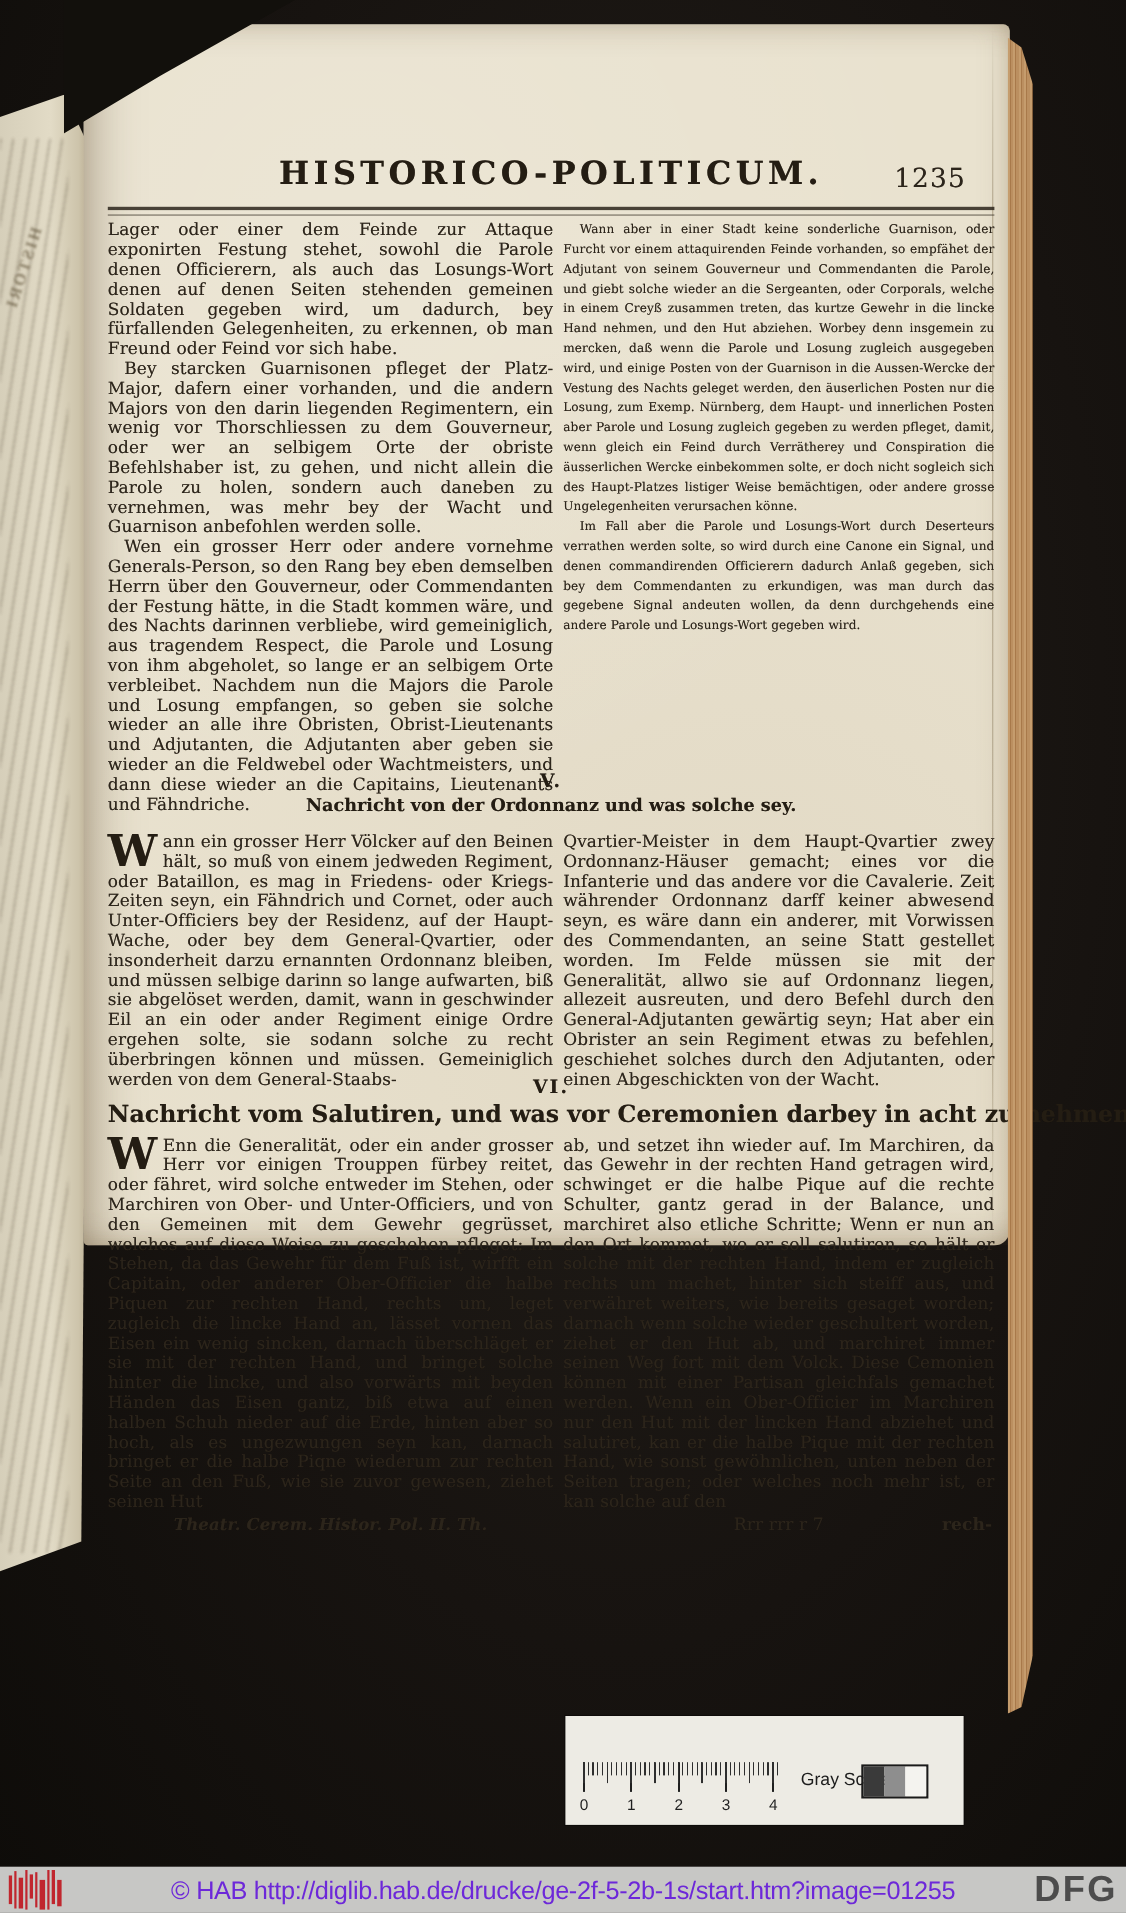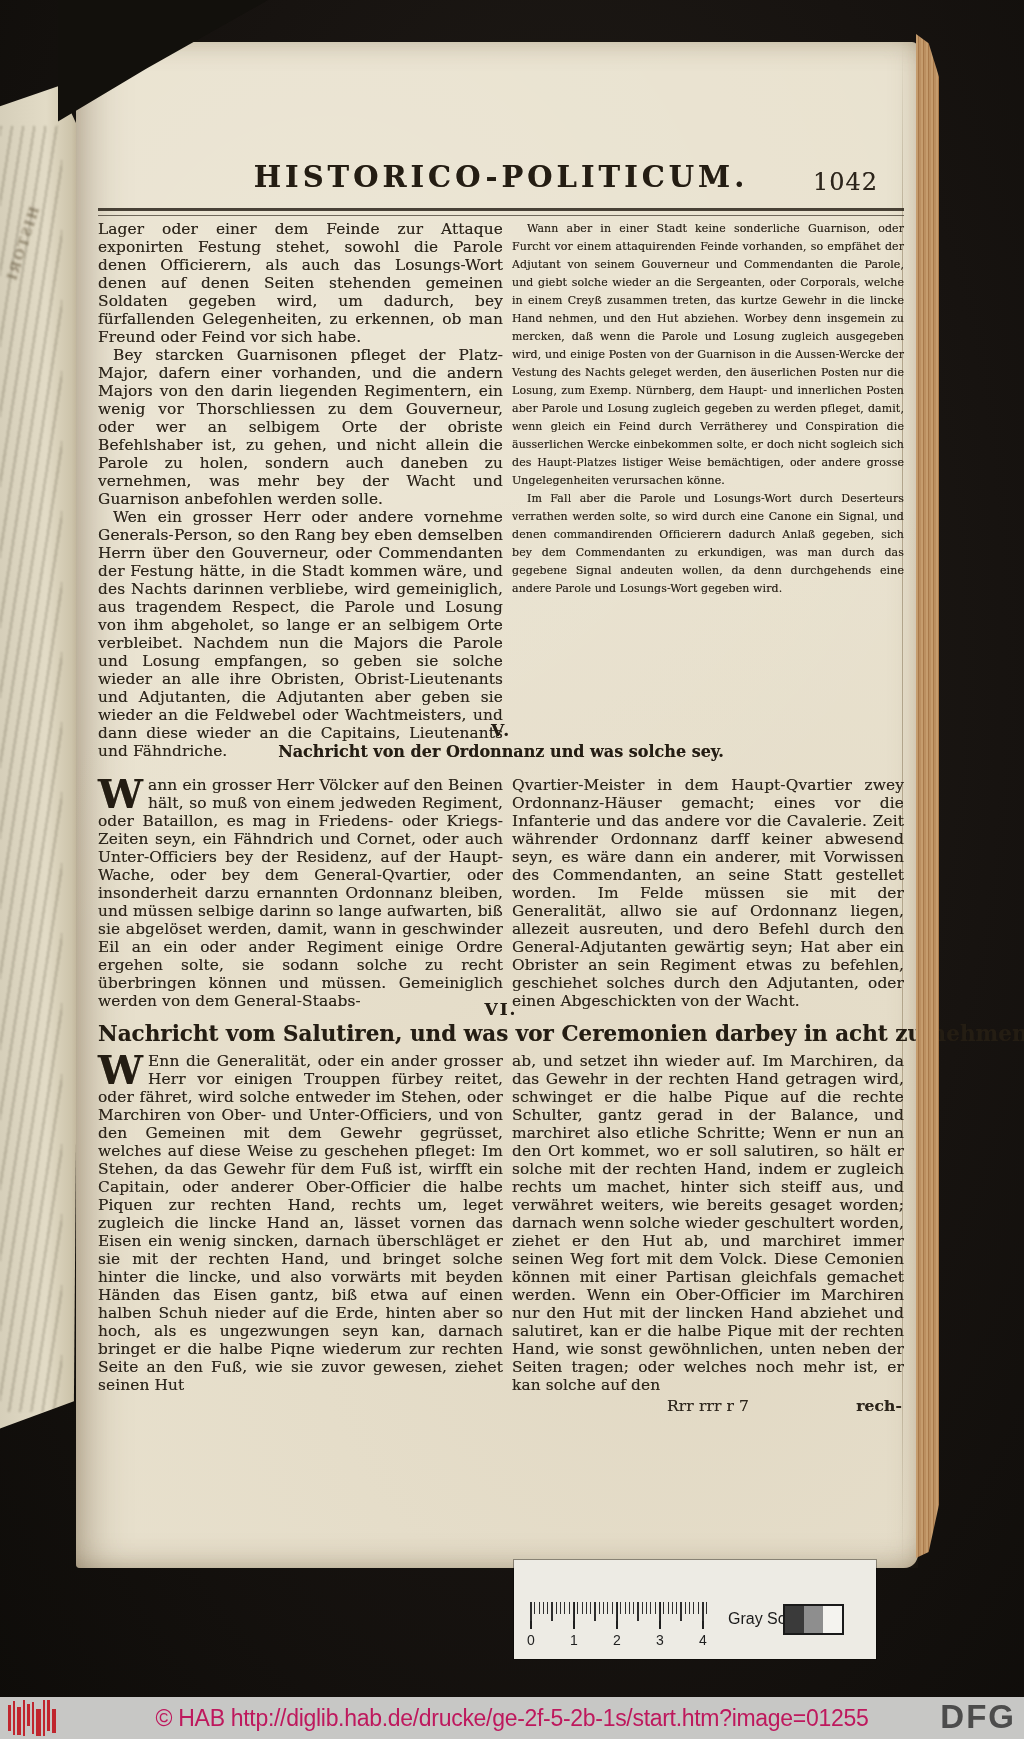--- a/index.html
+++ b/index.html
@@ -24,21 +24,21 @@
     filter:blur(1.3px);opacity:.75;
   }
   .ghost-header{
     position:absolute;top:150px;left:-16px;
     transform:rotate(-72deg) scaleX(-1);
     font:bold 15px "Liberation Serif",serif;letter-spacing:2px;
     color:rgba(80,65,40,.55);filter:blur(1px);white-space:nowrap;
   }
   
   .main-page{
-    position:absolute;left:76px;top:42px;width:842px;height:1526px;
+    position:absolute;left:76px;top:22px;width:842px;height:1110px;
     background:#e9e2cf;border-radius:2px 6px 14px 4px;
     box-shadow:
       inset 30px 0 45px -25px rgba(92,72,44,.5),
       inset -18px 0 30px -20px rgba(120,94,58,.35),
       inset 0 -20px 35px -24px rgba(110,85,50,.4),
       inset 0 18px 30px -22px rgba(110,85,50,.28);
   }
   .main-page::before{
     content:"";position:absolute;inset:0;pointer-events:none;
     background:
@@ -129,21 +129,21 @@
   .wm-label{position:absolute;left:198px;top:8px;font:16px "Liberation Sans",sans-serif;color:#1c1c1c;white-space:nowrap;}
   .swatches{position:absolute;right:24px;top:2px;display:flex;border:2px solid #1a1a1a;}
   .sw{width:19px;height:27px;}
   .sw1{background:#3a3a3a;}.sw2{background:#8e8e8e;}.sw3{background:#f4f3ef;}
   
   .footer-bar{
     position:absolute;left:0;right:0;bottom:0;height:42px;background:#c7c7c5;
     display:flex;align-items:center;justify-content:center;
   }
   .footer-text{
-    font-family:"Liberation Sans",sans-serif;font-size:23px;color:#be185d;
+    font-family:"Liberation Sans",sans-serif;font-size:23px;color:#6d28d9;
     letter-spacing:-.3px;white-space:nowrap;
   }
   .hab-logo{
     position:absolute;left:8px;top:3px;height:36px;width:58px;
     display:flex;align-items:center;gap:2px;
   }
   .hab-logo i{display:block;background:#c0262e;}
   .hab-logo i:nth-child(1){width:3px;height:70%;}
   .hab-logo i:nth-child(2){width:2px;height:95%;}
   .hab-logo i:nth-child(3){width:4px;height:80%;margin-top:6px;}
@@ -169,21 +169,21 @@
     <div class="ghost-lines"></div>
     <div class="ghost-header">HISTORI</div>
   </div>
 
   <div class="main-page">
     <div class="crease"></div>
     <div class="content">
 
       <div class="page-header">
         <span class="header-title">HISTORICO-POLITICUM.</span>
-        <span class="page-number">1042</span>
+        <span class="page-number">1235</span>
       </div>
       <div class="rule rule-thick"></div>
       <div class="rule rule-thin"></div>
 
       <div class="cols cols-top">
         <div class="col col-left">
           <p class="noindent">Lager oder einer dem Feinde zur Attaque exponirten Festung stehet, sowohl die Parole denen Officierern, als auch das Losungs-Wort denen auf denen Seiten stehenden gemeinen Soldaten gegeben wird, um dadurch, bey fürfallenden Gelegenheiten, zu erkennen, ob man Freund oder Feind vor sich habe.</p>
           <p>Bey starcken Guarnisonen pfleget der Platz-Major, dafern einer vorhanden, und die andern Majors von den darin liegenden Regimentern, ein wenig vor Thorschliessen zu dem Gouverneur, oder wer an selbigem Orte der obriste Befehlshaber ist, zu gehen, und nicht allein die Parole zu holen, sondern auch daneben zu vernehmen, was mehr bey der Wacht und Guarnison anbefohlen werden solle.</p>
           <p>Wen ein grosser Herr oder andere vornehme Generals-Person, so den Rang bey eben demselben Herrn über den Gouverneur, oder Commendanten der Festung hätte, in die Stadt kommen wäre, und des Nachts darinnen verbliebe, wird gemeiniglich, aus tragendem Respect, die Parole und Losung von ihm abgeholet, so lange er an selbigem Orte verbleibet. Nachdem nun die Majors die Parole und Losung empfangen, so geben sie solche wieder an alle ihre Obristen, Obrist-Lieutenants und Adjutanten, die Adjutanten aber geben sie wieder an die Feldwebel oder Wachtmeisters, und dann diese wieder an die Capitains, Lieutenants und Fähndriche.</p>
         </div>
@@ -206,20 +206,21 @@
         </div>
       </div>
 
       <div class="section-head sh-vi">
         <div class="sec-num">VI.</div>
         <div class="sec-title">Nachricht vom Salutiren, und was vor Ceremonien darbey in acht zu nehmen.</div>
       </div>
       <div class="cols cols-vi">
         <div class="col col-left">
           <p class="noindent"><span class="dropcap">W</span><span>Enn die Generalität, oder ein ander grosser Herr vor einigen Trouppen fürbey reitet, oder fähret, wird solche entweder im Stehen, oder Marchiren von Ober- und Unter-Officiers, und von den Gemeinen mit dem Gewehr gegrüsset, welches auf diese Weise zu geschehen pfleget: Im Stehen, da das Gewehr für dem Fuß ist, wirfft ein Capitain, oder anderer Ober-Officier die halbe Piquen zur rechten Hand, rechts um, leget zugleich die lincke Hand an, lässet vornen das Eisen ein wenig sincken, darnach überschläget er sie mit der rechten Hand, und bringet solche hinter die lincke, und also vorwärts mit beyden Händen das Eisen gantz, biß etwa auf einen halben Schuh nieder auf die Erde, hinten aber so hoch, als es ungezwungen seyn kan, darnach bringet er die halbe Piqne wiederum zur rechten Seite an den Fuß, wie sie zuvor gewesen, ziehet seinen Hut</span></p>
+          <div class="signature-left">Theatr. Cerem. Histor. Pol. II. Th.</div>
         </div>
         <div class="col col-right">
           <p class="noindent">ab, und setzet ihn wieder auf. Im Marchiren, da das Gewehr in der rechten Hand getragen wird, schwinget er die halbe Pique auf die rechte Schulter, gantz gerad in der Balance, und marchiret also etliche Schritte; Wenn er nun an den Ort kommet, wo er soll salutiren, so hält er solche mit der rechten Hand, indem er zugleich rechts um machet, hinter sich steiff aus, und verwähret weiters, wie bereits gesaget worden; darnach wenn solche wieder geschultert worden, ziehet er den Hut ab, und marchiret immer seinen Weg fort mit dem Volck. Diese Cemonien können mit einer Partisan gleichfals gemachet werden. Wenn ein Ober-Officier im Marchiren nur den Hut mit der lincken Hand abziehet und salutiret, kan er die halbe Pique mit der rechten Hand, wie sonst gewöhnlichen, unten neben der Seiten tragen; oder welches noch mehr ist, er kan solche auf den</p>
           <div class="sig-row">
             <span>Rrr rrr r 7</span>
             <span class="catchword">rech-</span>
           </div>
         </div>
       </div>
 

